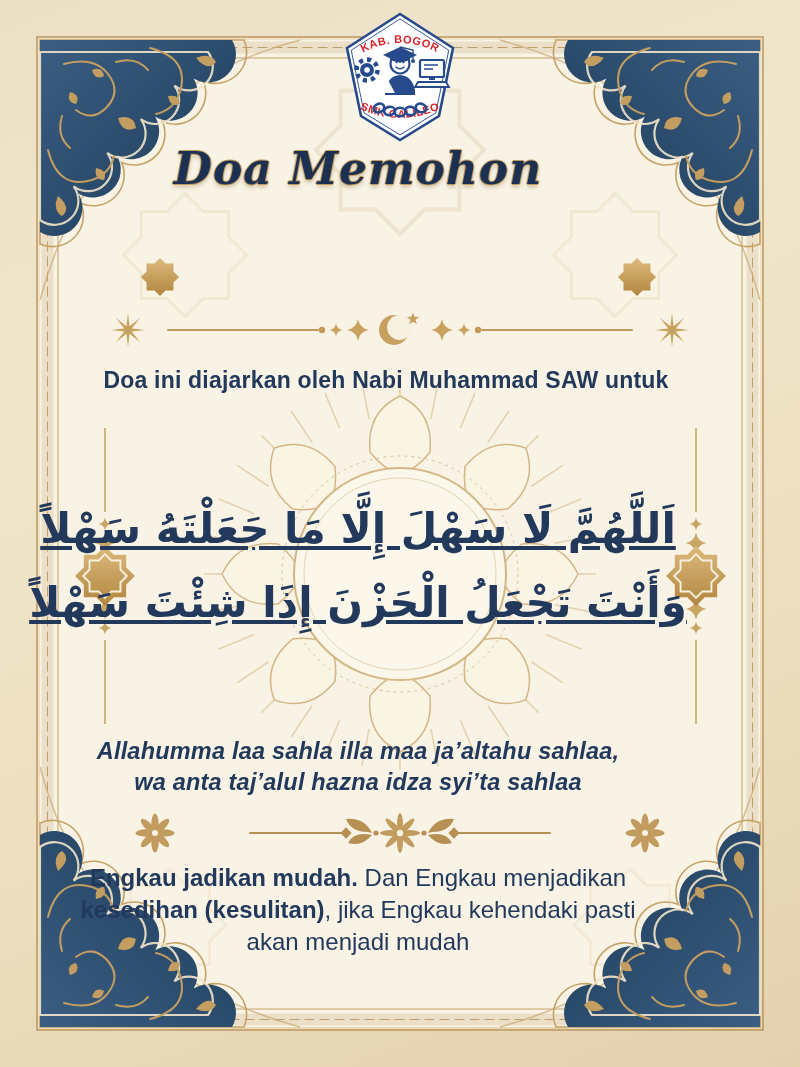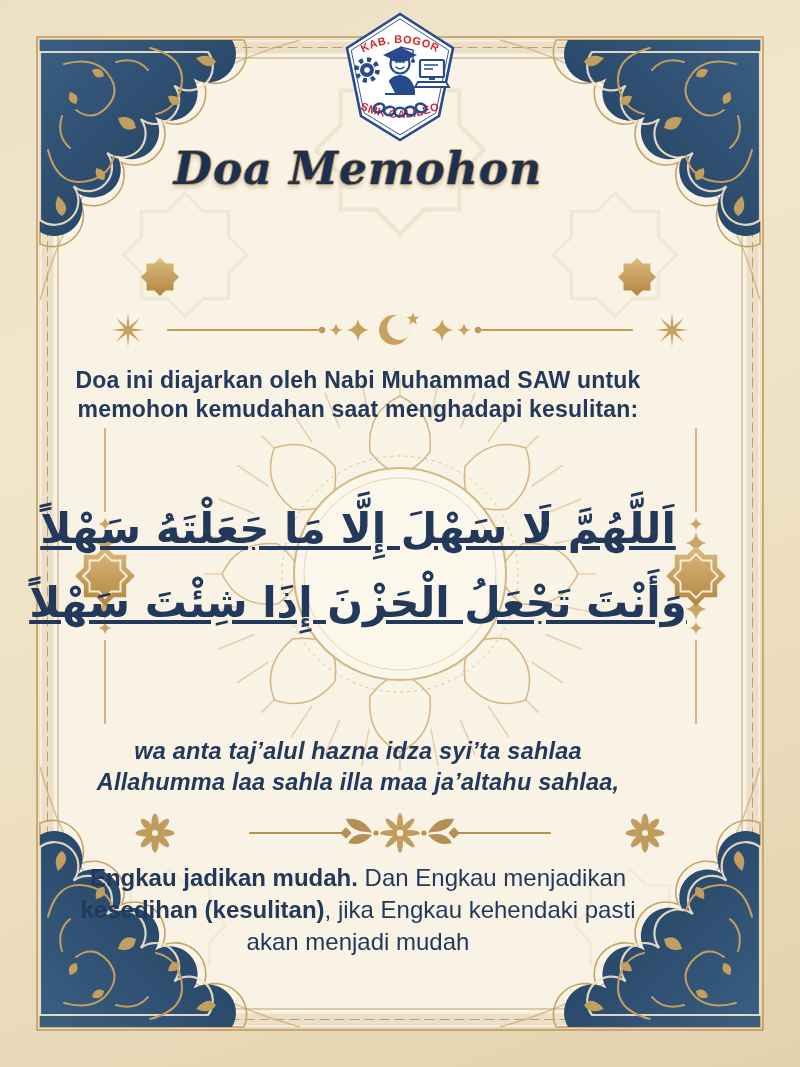--- a/index.html
+++ b/index.html
@@ -10,21 +10,21 @@
   }
   .abs{position:absolute;}
   .decor{left:0;top:0;width:800px;height:1067px;}
   .content{left:0;top:0;width:800px;height:1067px;pointer-events:none;}
   .txt{left:0;width:716px;text-align:center;}
   .badge-wrap{left:339px;top:8px;width:122px;height:136px;}
   .title{top:146px;color:var(--navy-title);
     font-family:"DejaVu Serif","Liberation Serif",serif;font-style:italic;font-weight:bold;
     font-size:44px;line-height:1.06;letter-spacing:1px;
     text-shadow:0 1px 0 var(--gold),0 -1px 0 var(--gold),1px 0 0 var(--gold),-1px 0 0 var(--gold),0 3px 4px rgba(122,92,34,.35);}
-  .intro{top:366px;color:var(--text-navy);font-size:23px;font-weight:bold;line-height:1.28;letter-spacing:.2px;}
+  .intro{top:366px;color:var(--text-navy);font-size:23px;font-weight:bold;line-height:1.28;letter-spacing:.2px;padding-left:28px;}
   .arabic{top:492px;color:var(--text-navy);direction:rtl;
     font-family:"DejaVu Sans",sans-serif;font-weight:bold;font-size:42px;line-height:74px;text-decoration:underline;}
   .translit{top:736px;color:var(--text-navy);font-size:23.5px;font-weight:bold;font-style:italic;line-height:1.32;letter-spacing:.2px;}
   .translation{top:862px;color:var(--text-navy);font-size:24px;line-height:32px;}
   .translation .b{font-weight:bold;}
   .badge-text{font-family:"Liberation Sans",sans-serif;font-weight:bold;font-size:11px;fill:var(--red);letter-spacing:.6px;}
 </style>
 </head>
 <body>
 
@@ -254,31 +254,30 @@
         </g>
       </svg>
     </div>
 
     <div class="abs txt title">
         <div>Doa Memohon</div>
       </div>
 
     <div class="abs txt intro">
         <div>Doa ini diajarkan oleh Nabi Muhammad SAW untuk</div>
-        <div>memohon kemudahan saat menghadapi kesulitan:</div>
       </div>
 
     <div class="abs txt arabic" lang="ar" dir="rtl">
         <div>اَللَّهُمَّ لَا سَهْلَ إِلَّا مَا جَعَلْتَهُ سَهْلاً</div>
         <div>وَأَنْتَ تَجْعَلُ الْحَزْنَ إِذَا شِئْتَ سَهْلاً</div>
       </div>
 
     <div class="abs txt translit">
+        <div>Allahumma laa sahla illa maa ja’altahu sahlaa,</div>
         <div>wa anta taj’alul hazna idza syi’ta sahlaa</div>
-        <div>Allahumma laa sahla illa maa ja’altahu sahlaa,</div>
       </div>
 
     <div class="abs txt translation">
         <div><span class="b">Engkau jadikan mudah.</span><span> Dan Engkau menjadikan</span></div>
         <div><span class="b">kesedihan (kesulitan)</span><span>, jika Engkau kehendaki pasti</span></div>
         <div><span>akan menjadi mudah</span></div>
       </div>
   </div>
 </div>
 

